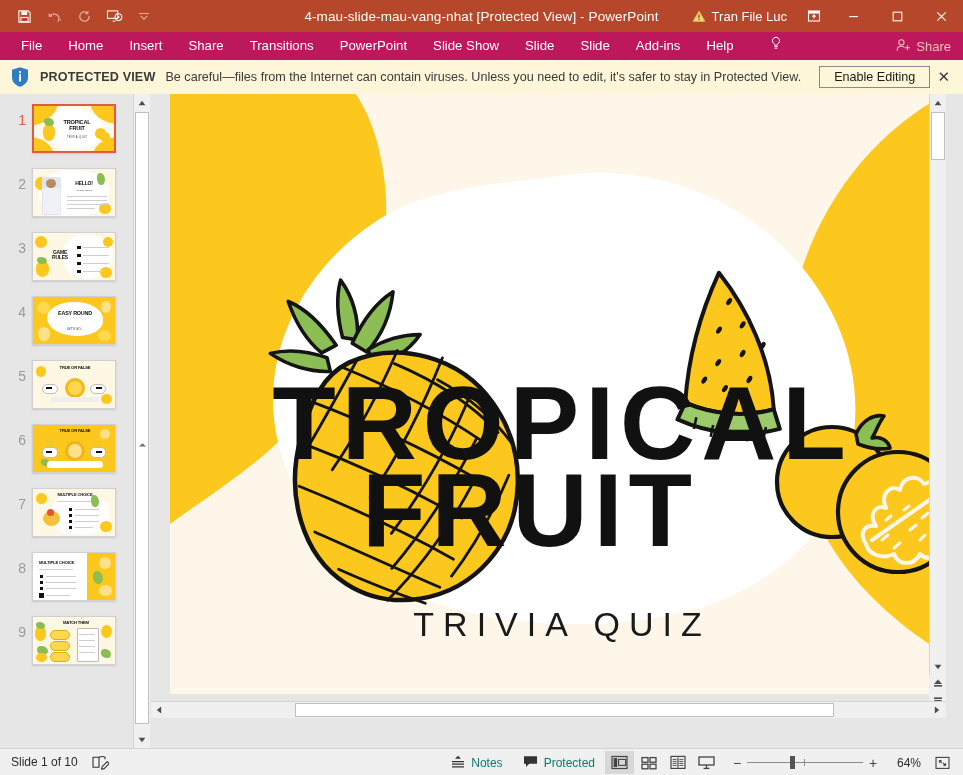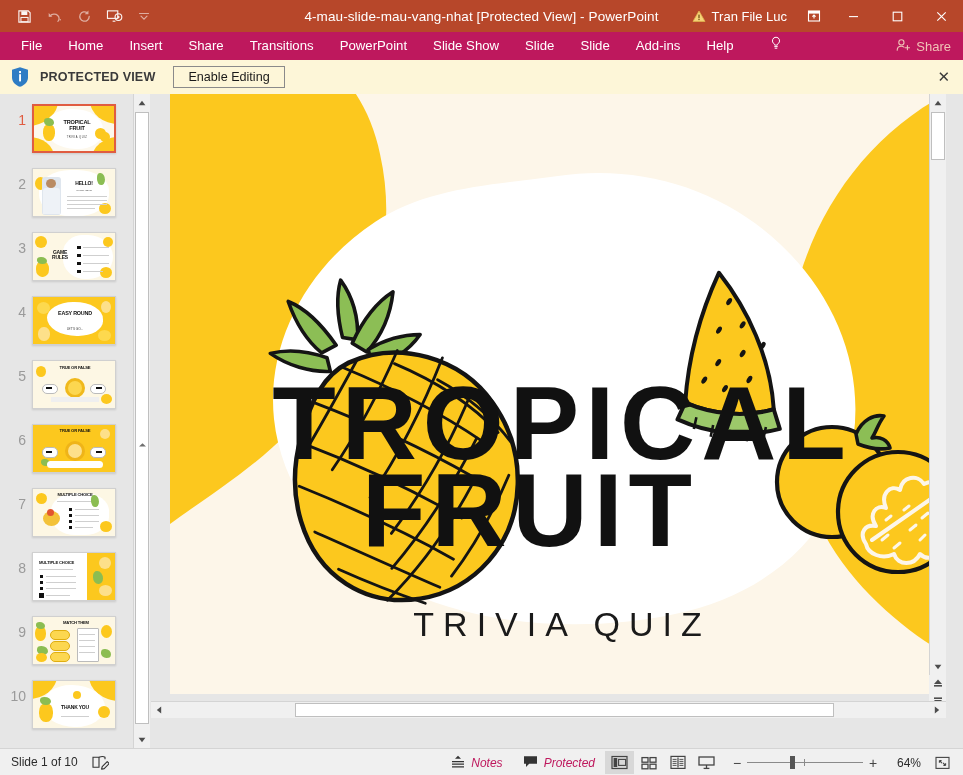--- a/index.html
+++ b/index.html
@@ -175,21 +175,21 @@
     position:absolute;left:0;top:748px;width:963px;height:27px;
     background:#f0f0f0;border-top:1px solid #d4d4d4;box-sizing:border-box;
     display:flex;align-items:center;
   }
   .sb-item{font-size:12px;color:#2b2b2b;display:flex;align-items:center;height:27px;}
   .sb-slide{margin-left:11px;}
   .sb-ico{margin-left:14px;display:flex;align-items:center;}
   .sb-lang{margin-left:16px;}
   .sb-right{position:absolute;right:0;top:0;height:27px;display:flex;align-items:center;}
   .sb-btn{
-    display:flex;align-items:center;gap:6px;height:27px;padding:0 10px;font-size:12px;color:#be185d;font-style:italic;
+    display:flex;align-items:center;gap:6px;height:27px;padding:0 10px;font-size:12px;color:#0f766e;
   }
   .vbtn{
     width:29px;height:23px;display:flex;align-items:center;justify-content:center;color:#444;
   }
   .vbtn.sel{background:#d8d8d8;}
   .zoom-wrap{display:flex;align-items:center;gap:0;margin-left:6px;}
   .zmb{width:20px;height:23px;display:flex;align-items:center;justify-content:center;color:#444;font-size:14px;}
   .ztrack{position:relative;width:116px;height:23px;display:flex;align-items:center;}
   .ztrack .bar{position:absolute;left:0;right:0;height:1px;background:#8a8a8a;}
   .ztrack .mid{position:absolute;left:57px;width:1px;height:7px;background:#8a8a8a;}
@@ -314,20 +314,21 @@
 
   <div class="pvbar">
     <span class="pv-icon">
       <svg width="20" height="22" viewBox="0 0 20 22">
           <path d="M10 1.2l8 2.6v7.4c0 4.6-3.4 8-8 9.6-4.6-1.6-8-5-8-9.6V3.8z" fill="#2e7cc4"></path>
           <rect x="9.1" y="8.2" width="1.9" height="7.2" fill="#fff"></rect>
           <rect x="9.1" y="5" width="1.9" height="2.1" fill="#fff"></rect>
         </svg>
     </span>
     <span class="pv-label">PROTECTED VIEW</span>
+    <span class="pv-msg">Be careful—files from the Internet can contain viruses. Unless you need to edit, it's safer to stay in Protected View.</span>
     <button class="pv-btn">Enable Editing</button>
     <span class="pv-close">✕</span>
   </div>
 
   <div class="workspace">
 
     <div class="thumbpane">
       <div class="thumbscroll">
 
         <div class="thumb-row active" style="top:4px">
@@ -516,37 +517,20 @@
               <div class="ln" style="left:46px;top:17px;width:16px;"></div>
               <div class="ln" style="left:46px;top:23px;width:16px;"></div>
               <div class="ln" style="left:46px;top:29px;width:16px;"></div>
               <div class="ln" style="left:46px;top:35px;width:16px;"></div>
               <div class="fr" style="right:3px;top:8px;width:11px;height:13px;"></div>
               <div class="leaf" style="right:4px;bottom:6px;width:10px;height:9px;"></div>
             </div>
           </div>
         </div>
 
-        <div class="thumb-row" style="top:580px">
-          <div class="thumb-num">10</div>
-          <div class="thumb-box">
-            <div class="mini">
-              <div class="bg" style="background:#fdf7e4;"></div>
-              <div class="ycorner" style="left:-8px;top:-8px;width:32px;height:26px;border-radius:0 0 90% 0;"></div>
-              <div class="ycorner" style="right:-8px;top:-8px;width:34px;height:28px;border-radius:0 0 0 90%;"></div>
-              <div class="blobw" style="left:10px;top:4px;width:62px;height:42px;border-radius:46% 54% 48% 52%;"></div>
-              <div class="fr" style="left:6px;top:22px;width:14px;height:19px;border-radius:46%;"></div>
-              <div class="leaf" style="left:7px;top:16px;width:11px;height:8px;"></div>
-              <div class="fr" style="right:5px;top:25px;width:12px;height:12px;"></div>
-              <div class="fr" style="left:40px;top:10px;width:8px;height:8px;"></div>
-              <div class="ttl" style="left:22px;top:24px;width:40px;font-size:5px;">THANK YOU</div>
-              <div class="ln" style="left:28px;top:35px;width:28px;"></div>
-            </div>
-          </div>
-        </div>
 
       </div>
     </div>
 
     <div class="tsb">
       <div class="tsb-up">
         <svg width="8" height="6" viewBox="0 0 8 6">
             <path d="M4 0.8L7.4 5.2H0.6z" fill="#4d4d4d"></path>
           </svg>
       </div>

